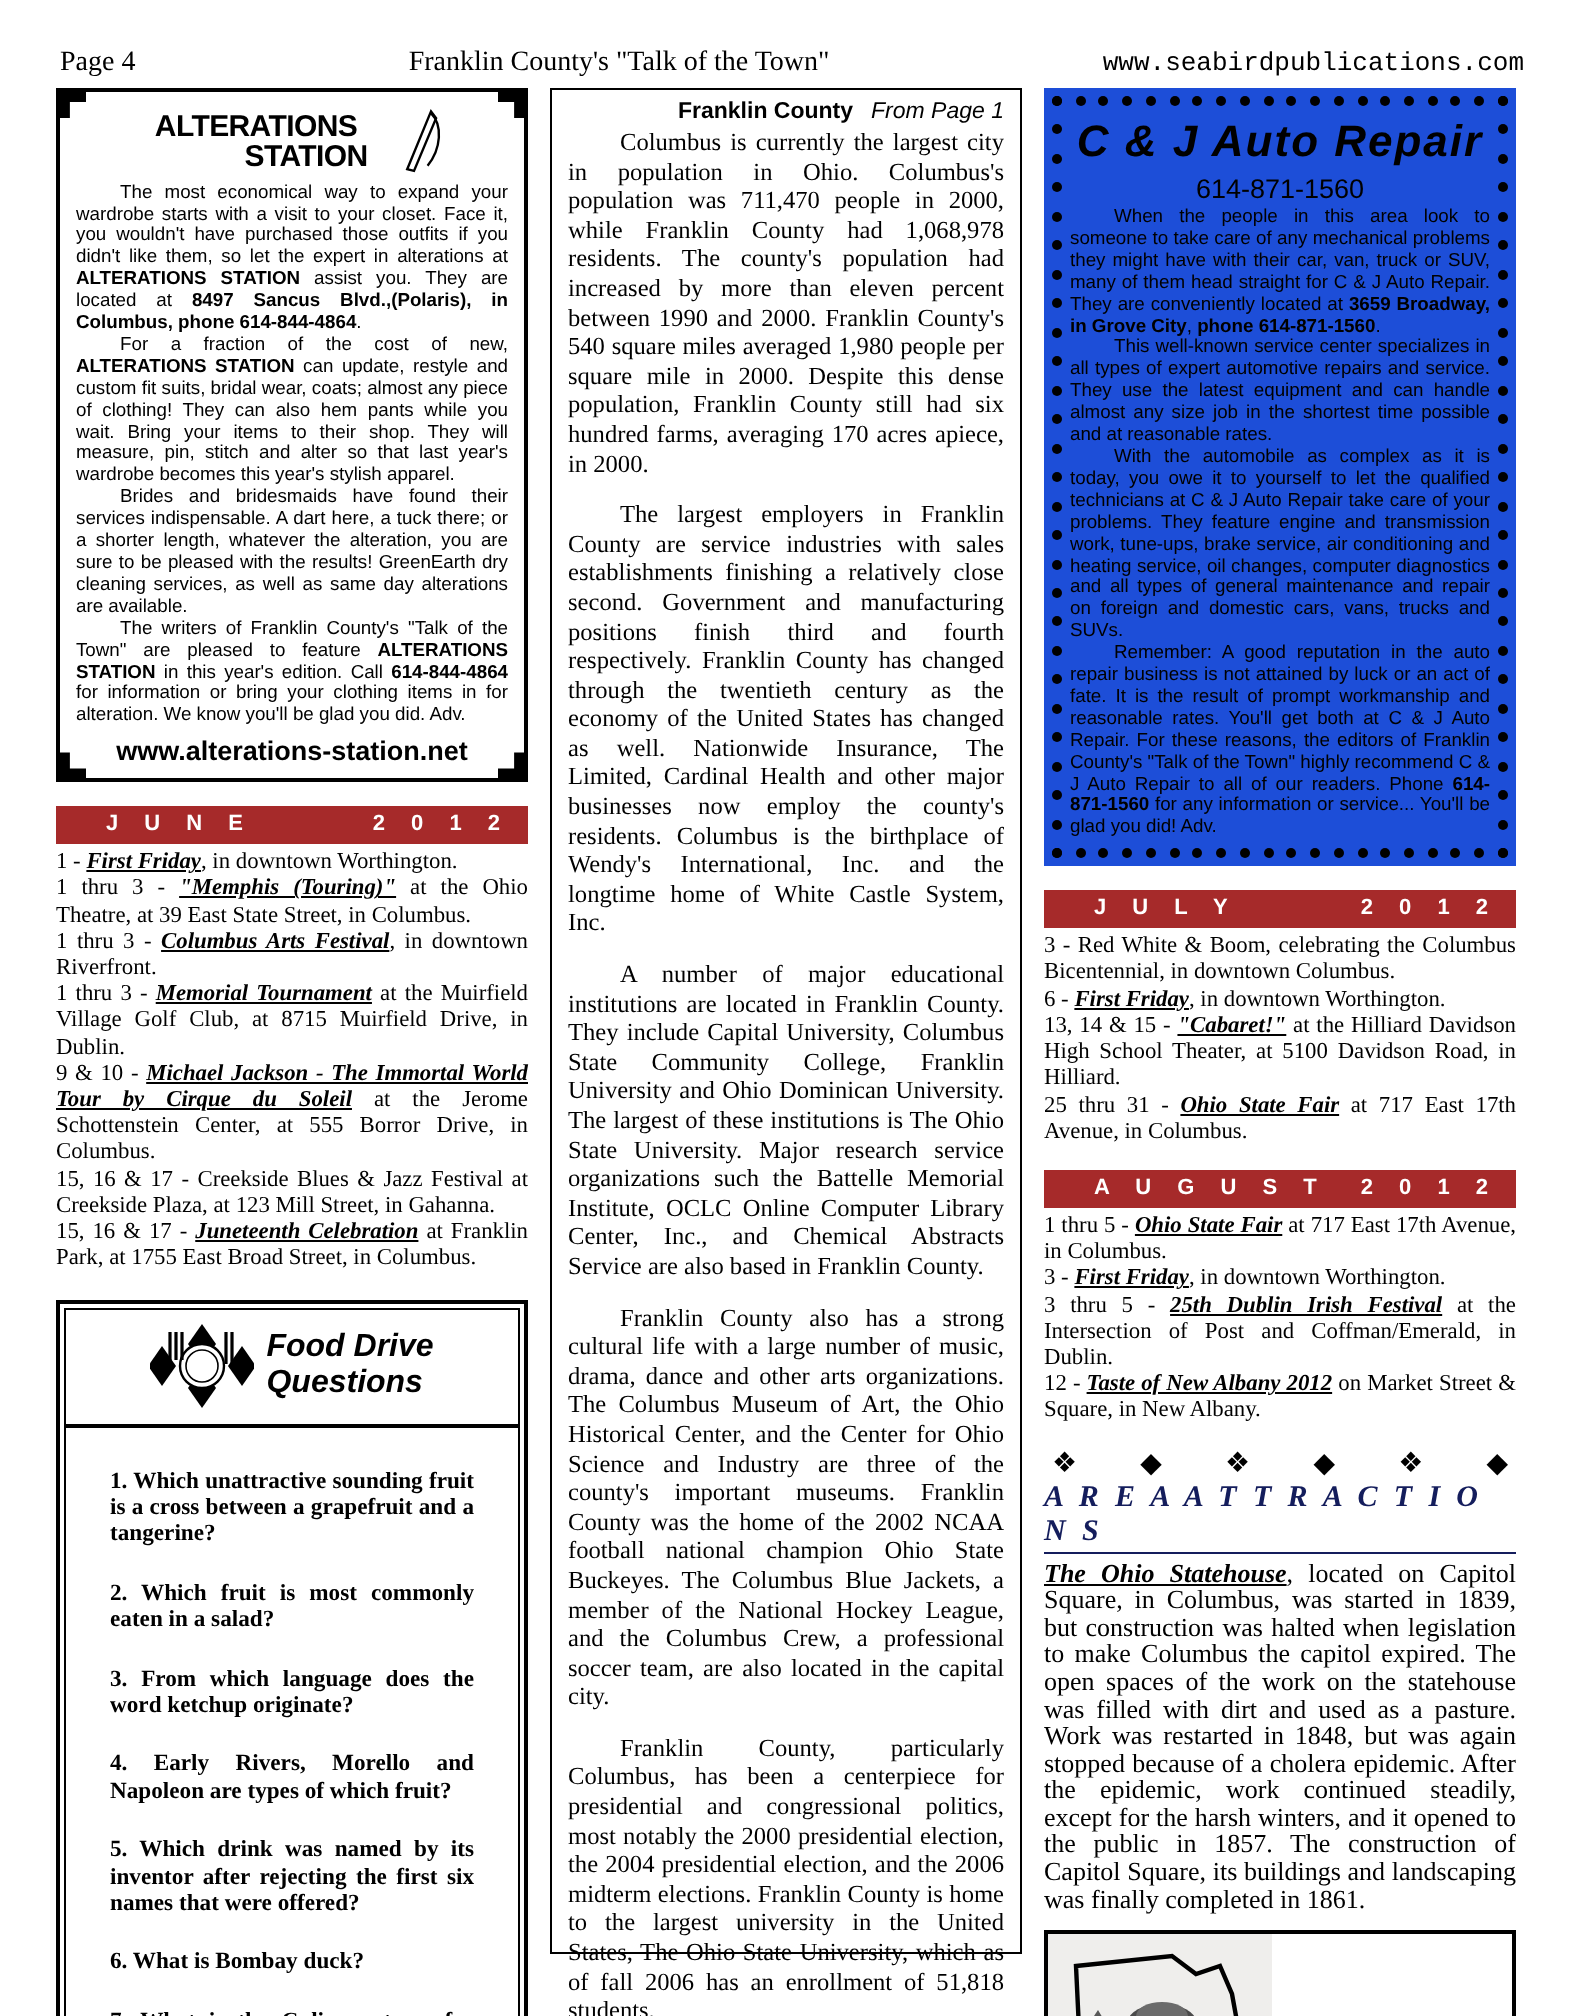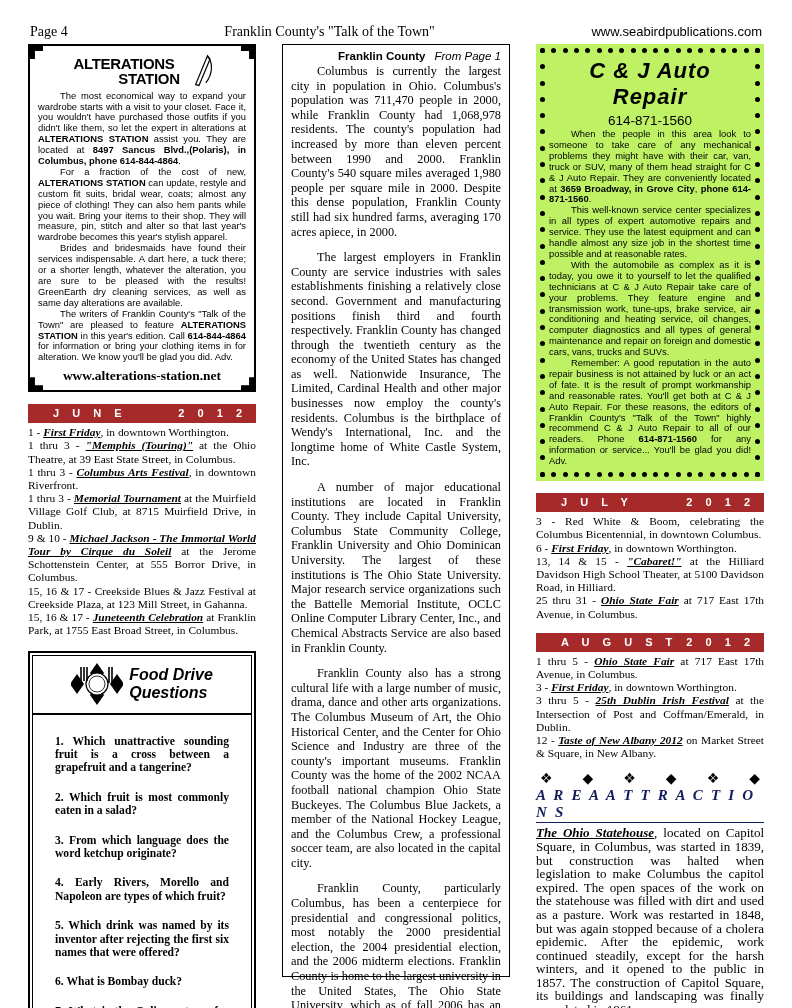--- a/index.html
+++ b/index.html
@@ -8,43 +8,43 @@
     font-family:"Liberation Serif", serif;
     color:#000;
     -webkit-font-smoothing:none;
   }
   .page{position:relative;width:792px;height:1008px;box-sizing:border-box;padding:24px 28px 14px 28px;}
 
   
   .masthead{display:flex;align-items:flex-start;justify-content:space-between;font-size:13.5px;padding:0 2px 4px 2px;}
   .masthead .pg{font-family:"Liberation Serif",serif;font-size:14px;}
   .masthead .mid{font-family:"Liberation Serif",serif;font-size:14px;font-weight:400;}
-  .masthead .url{font-family:Liberation Sans, sans-serif;font-size:13px;}
-
-  
-  .cols{display:flex;gap:26px;height:933px;}
+  .masthead .url{font-family:Liberation Mono, monospace;font-size:13px;}
+
+  
+  .cols{display:flex;gap:11px;height:933px;}
   .col{width:236px;position:relative;}
   .col.mid{width:236px;}
 
   
   .alt-ad{position:relative;border:2px solid #000;box-sizing:border-box;padding:8px 8px 4px 8px;}
   .alt-ad .corner{position:absolute;width:13px;height:13px;background:#000;}
   .alt-ad .c-tl{top:0;left:0;clip-path:polygon(0 0,100% 0,100% 38%,38% 38%,38% 100%,0 100%);}
   .alt-ad .c-tr{top:0;right:0;clip-path:polygon(0 0,100% 0,100% 100%,62% 100%,62% 38%,0 38%);}
   .alt-ad .c-bl{bottom:0;left:0;clip-path:polygon(0 0,38% 0,38% 62%,100% 62%,100% 100%,0 100%);}
   .alt-ad .c-br{bottom:0;right:0;clip-path:polygon(62% 0,100% 0,100% 100%,0 100%,0 62%,62% 62%);}
   .alt-logo{text-align:center;font-family:"Liberation Sans",sans-serif;font-weight:bold;
             font-size:15px;letter-spacing:-0.3px;line-height:1.02;margin:2px 0 4px 0;position:relative;}
   .alt-logo .l1{display:block;padding-right:36px;}
   .alt-logo .l2{display:block;padding-left:14px;}
   .alt-logo .needle{position:absolute;right:30px;top:-2px;width:34px;height:34px;}
   .ad-body{font-family:"Liberation Sans",sans-serif;font-size:9.4px;line-height:10.9px;text-align:justify;}
   .ad-body p{margin:0;text-indent:22px;}
   .ad-body b{font-weight:bold;}
-  .alt-url{text-align:center;font-family:Liberation Serif, serif;font-weight:bold;font-size:13.5px;margin:5px 0 2px 0;}
+  .alt-url{text-align:center;font-family:Liberation Sans, sans-serif;font-weight:bold;font-size:13.5px;margin:5px 0 2px 0;}
 
   
   .month-bar{display:flex;justify-content:space-between;align-items:center;
              background:#a62a2a;color:#fff;font-family:"Liberation Sans",sans-serif;
              font-weight:bold;font-size:11px;padding:3px 9px 4px 25px;margin-top:12px;}
   .month-bar span{letter-spacing:5px;}
   .events{font-size:11.4px;line-height:13.2px;text-align:justify;margin-top:3px;}
   .events .ev{margin:0;}
   .events i{font-style:italic;font-weight:bold;text-decoration:underline;}
 
@@ -57,21 +57,21 @@
   .trivia-qs p{margin:16px;}
   .trivia-ans{text-align:center;font-weight:bold;font-size:13.5px;text-decoration:underline;padding:1px 0 3px 0;}
 
   
   .art{border:1.5px solid #000;box-sizing:border-box;height:100%;padding:5px 8px 6px 8px;}
   .art-head{display:flex;justify-content:flex-end;gap:9px;font-family:"Liberation Sans",sans-serif;font-size:11.5px;font-weight:bold;padding-bottom:2px;}
   .art-head .from{font-weight:normal;font-style:italic;}
   .art p{margin:0 0 11px 0;font-size:12.3px;line-height:14.6px;text-align:justify;text-indent:26px;font-family:"Liberation Serif",serif;}
 
   
-  .cj{position:relative;background:#bef264;padding:14px 13px 14px 13px;box-sizing:border-box;}
+  .cj{position:relative;background:#1d4ed8;padding:14px 13px 14px 13px;box-sizing:border-box;}
   .cj .dots{position:absolute;display:flex;justify-content:space-between;}
   .cj .dots.h{left:4px;right:4px;}
   .cj .dots.v{top:4px;bottom:4px;flex-direction:column;}
   .dot{width:5px;height:5px;border-radius:50%;background:#000;}
   .cj-title{text-align:center;font-family:"Liberation Sans",sans-serif;font-weight:bold;font-style:italic;
             font-size:22px;letter-spacing:1px;margin:0 0 3px 0;}
   .cj-phone{text-align:center;font-family:"Liberation Sans",sans-serif;font-size:13.5px;margin-bottom:1px;}
 
   
   .diamonds{display:flex;justify-content:space-between;align-items:center;padding:0 4px;margin-top:10px;color:#000;font-size:14px;}

